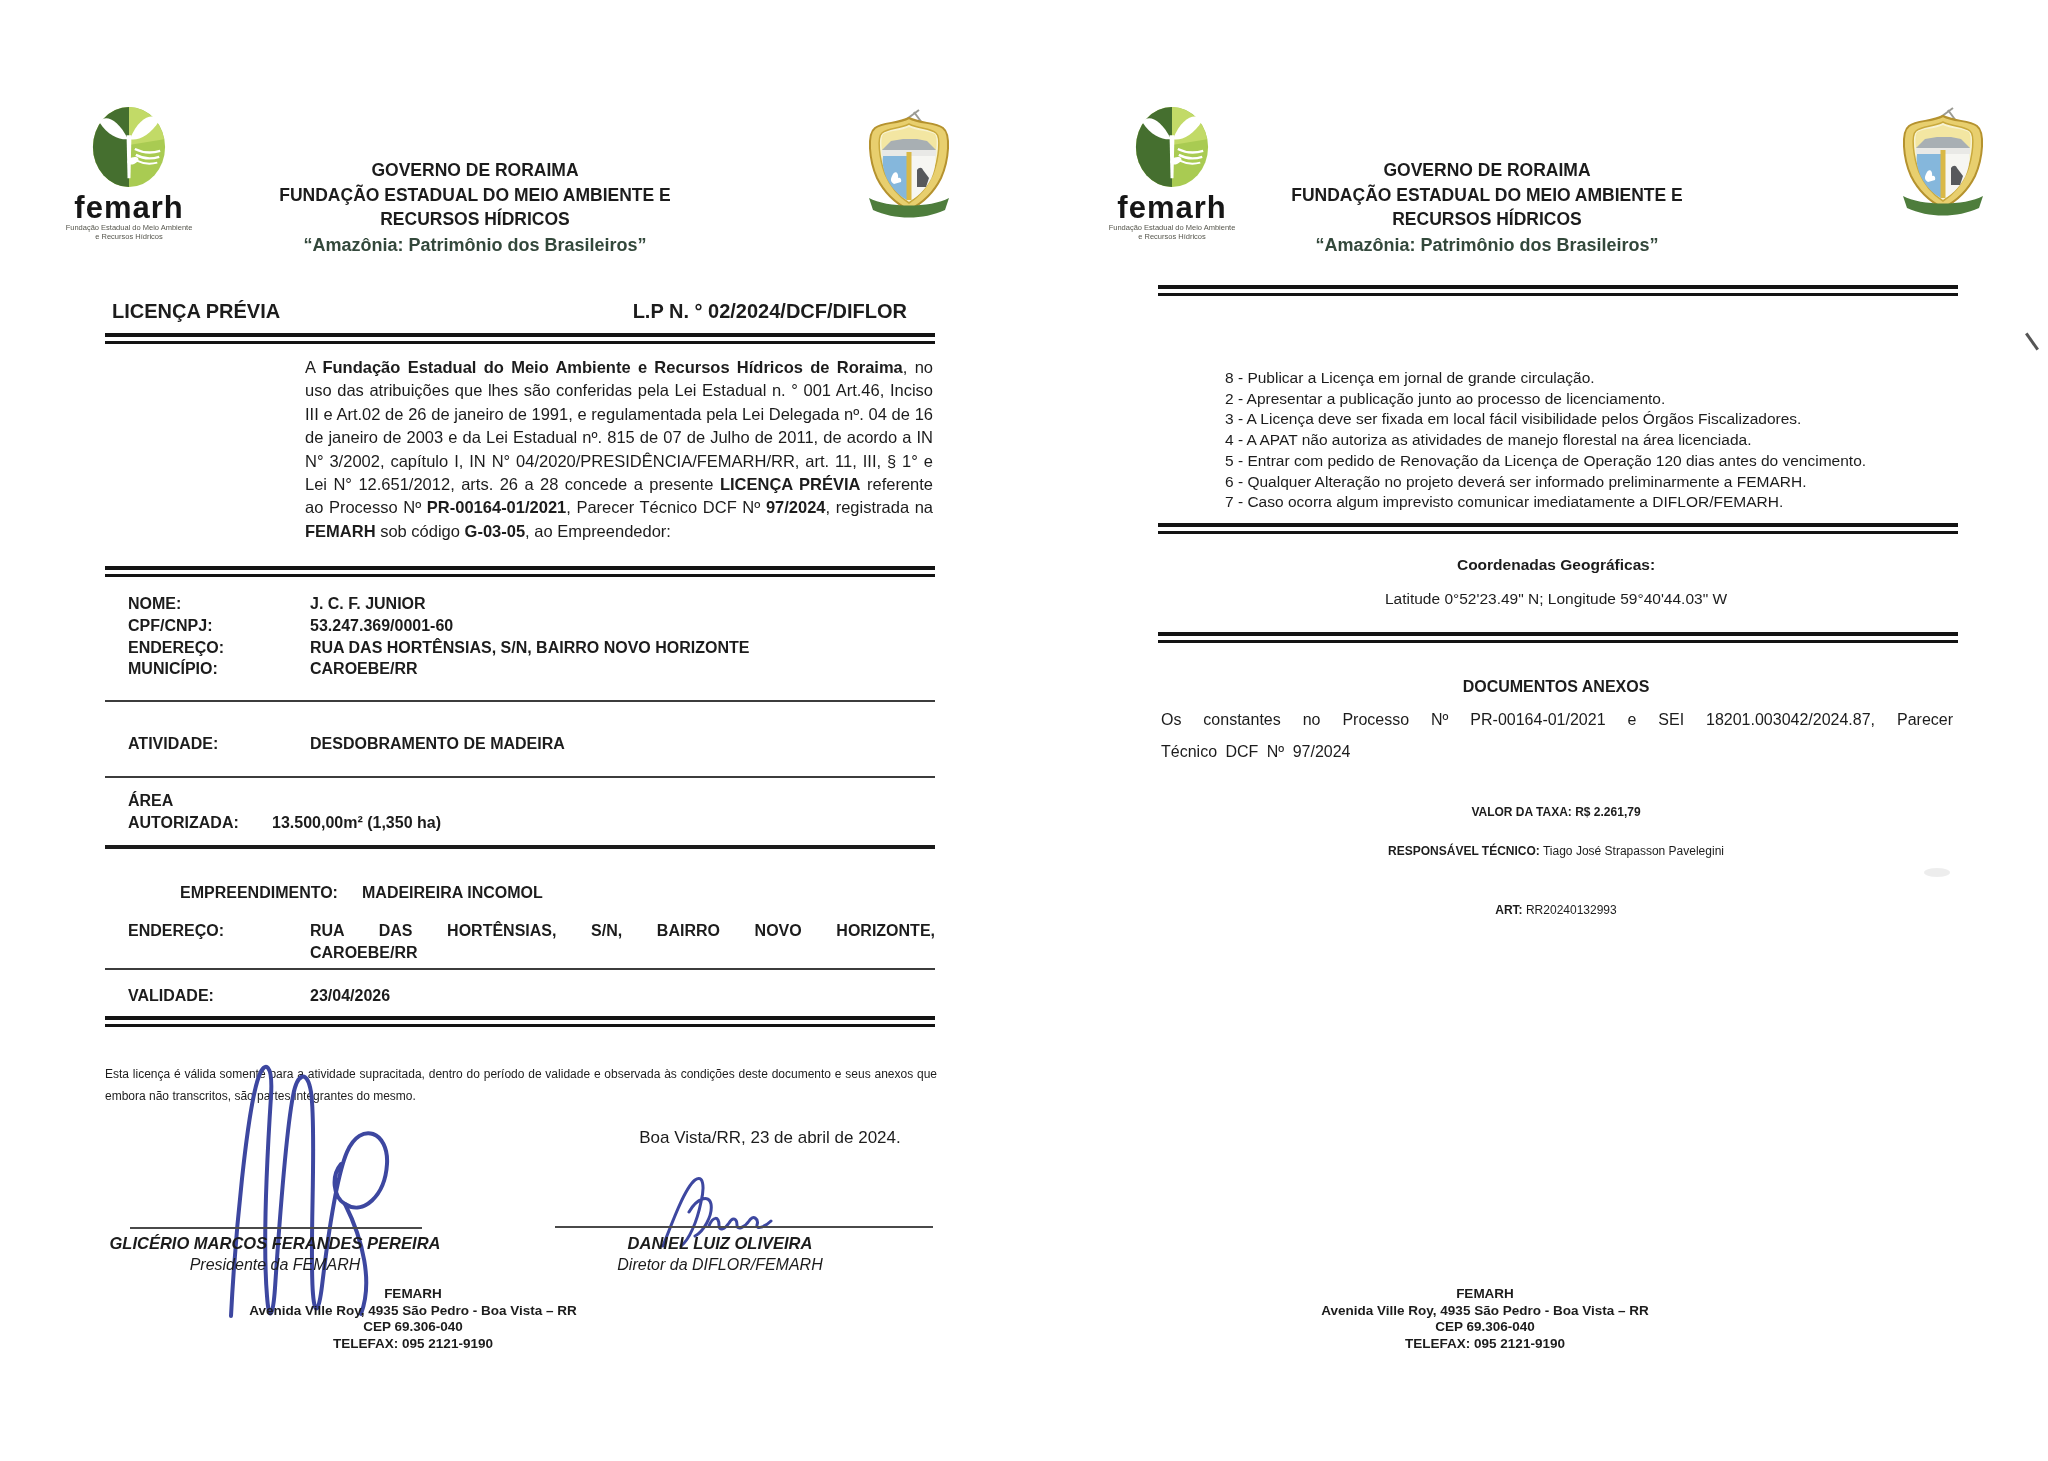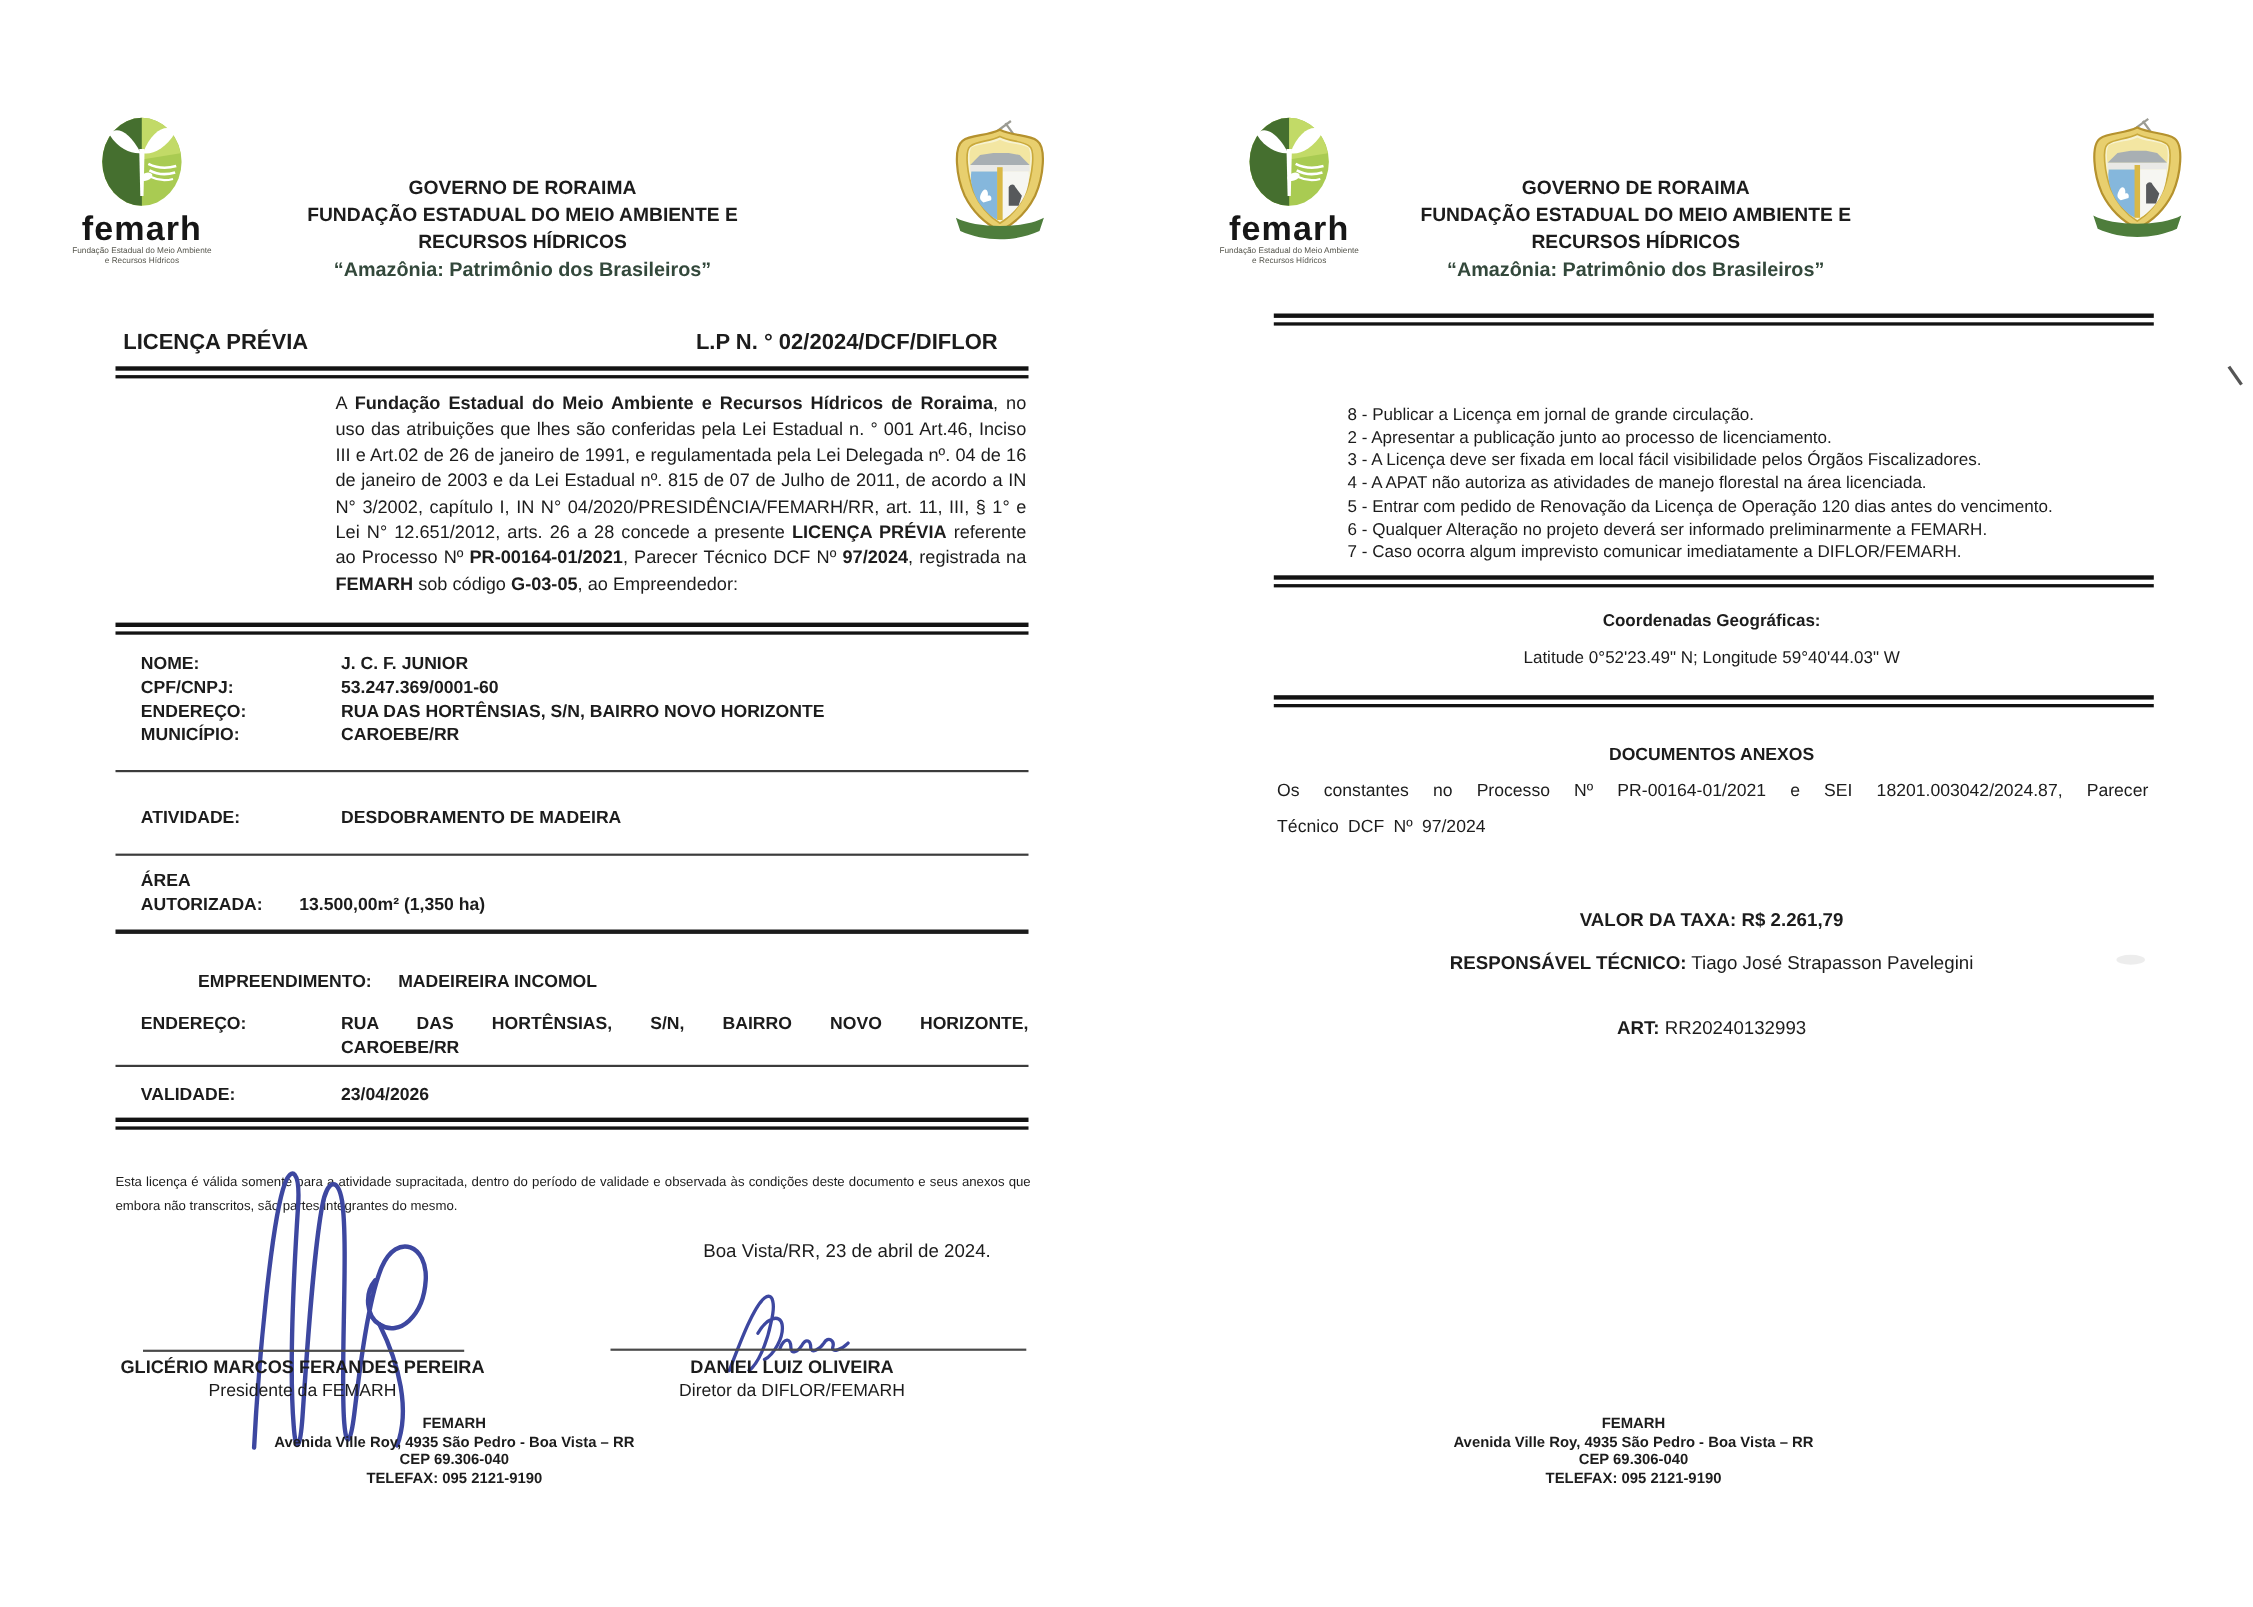--- a/index.html
+++ b/index.html
@@ -21,32 +21,32 @@
   
   .lic-row{display:flex;justify-content:space-between;font-weight:bold;font-size:20px;}
   .intro{font-size:16.5px;line-height:23.4px;text-align:justify;}
   .frow{display:grid;grid-template-columns:182px 1fr;font-weight:bold;font-size:16px;line-height:21.8px;}
   .frow-area{display:grid;grid-template-columns:144px 1fr;font-weight:bold;font-size:16px;line-height:21.5px;}
   .frow-area .val{align-self:end;}
   .jlast{text-align:justify;text-align-last:justify;}
   .note{font-size:12px;line-height:22.4px;text-align:justify;margin-top:25px;}
   .dateline{font-size:17px;text-align:center;}
   .sigline{border-top:2px solid #4a4a4a;}
-  .signer{text-align:center;}
+  .signer{text-align:center;font-style:italic;}
   .signer .nm{font-weight:bold;font-size:16.5px;line-height:20px;}
   .signer .rl{font-size:16px;line-height:20px;margin-top:2px;}
   .foot{text-align:center;font-weight:bold;font-size:13.5px;line-height:16.5px;}
   
   .cond-title{text-align:center;font-weight:bold;font-size:18.5px;}
   .cond{font-size:15.5px;line-height:20.7px;}
   .ctr{text-align:center;}
   .sec-t{font-weight:bold;font-size:16px;}
   .coords{font-size:15.5px;}
   .annex-line{font-size:16px;line-height:32px;word-spacing:4px;}
-  .kv{font-size:17px;margin-top:22px;}
+  .kv{font-size:12px;}
   .artifact{background:#555;}
 </style>
 </head>
 <body>
 
 <div class="canvas">
 
   <div class="abs" style="left:0;top:0;width:1024px;height:1461px;">
 
     <div class="abs logo-block" style="left:50px;top:106px;width:158px;">

